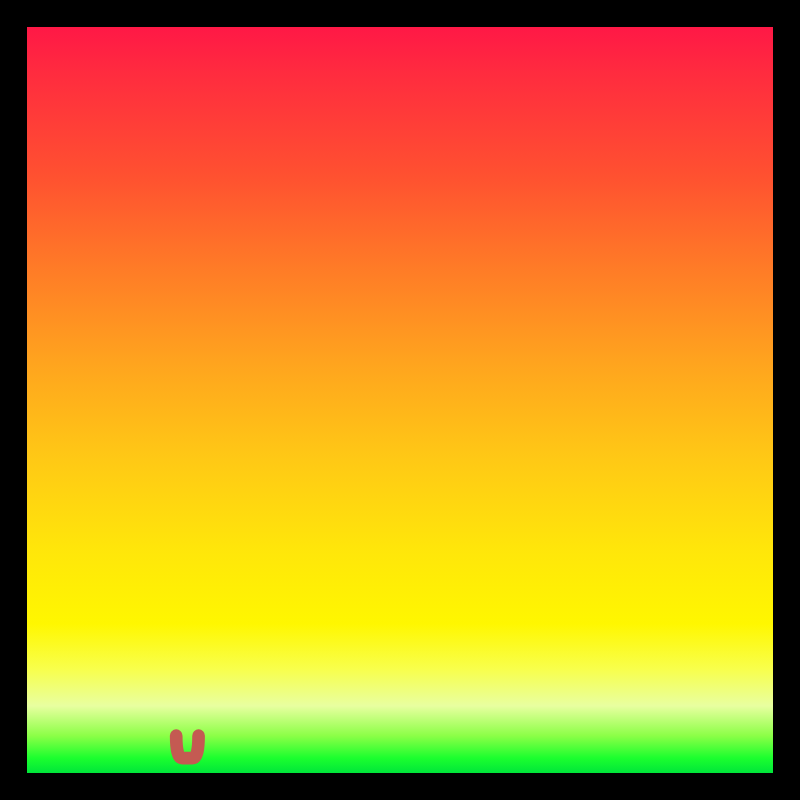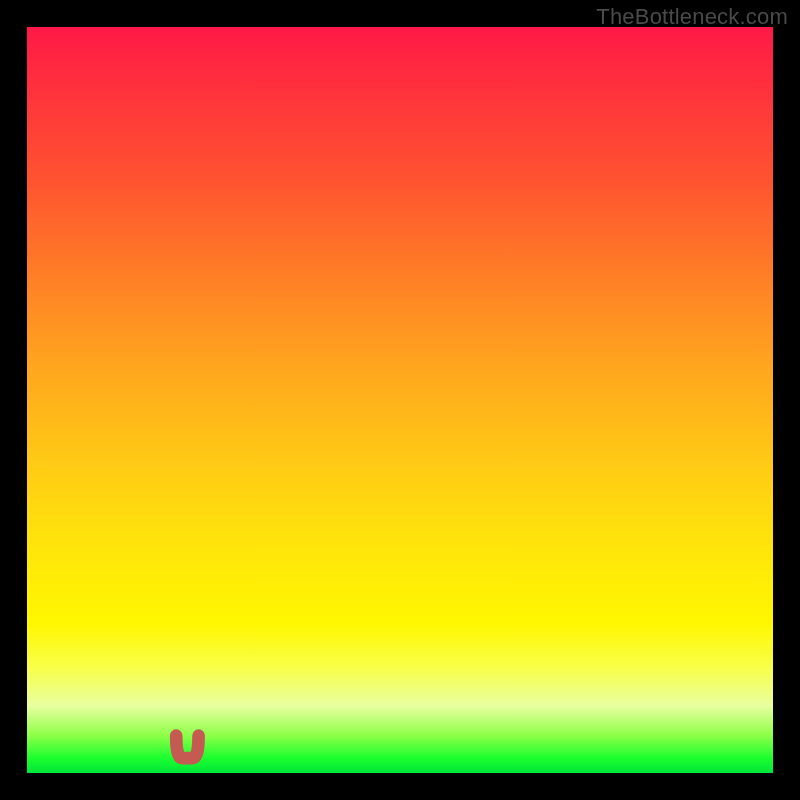--- a/index.html
+++ b/index.html
@@ -76,14 +76,13 @@
                C 0.260 0.780, 0.330 0.520, 0.500 0.340
                S 0.820 0.165, 1.000 0.130" fill="none" stroke="#000" stroke-width="0.0035" stroke-linecap="round" vector-effect="non-scaling-stroke"></path>
 
       <path d="M 0.200 0.950
                Q 0.200 0.980, 0.208 0.980
                L 0.222 0.980
                Q 0.230 0.980, 0.230 0.950" fill="none" stroke="#c45a52" stroke-width="0.017" stroke-linecap="round" stroke-linejoin="round"></path>
     </svg>
   </div>
 
-  <div class="watermark">TheBottleneck.com</div>
 </div>
 
 </body></html>

